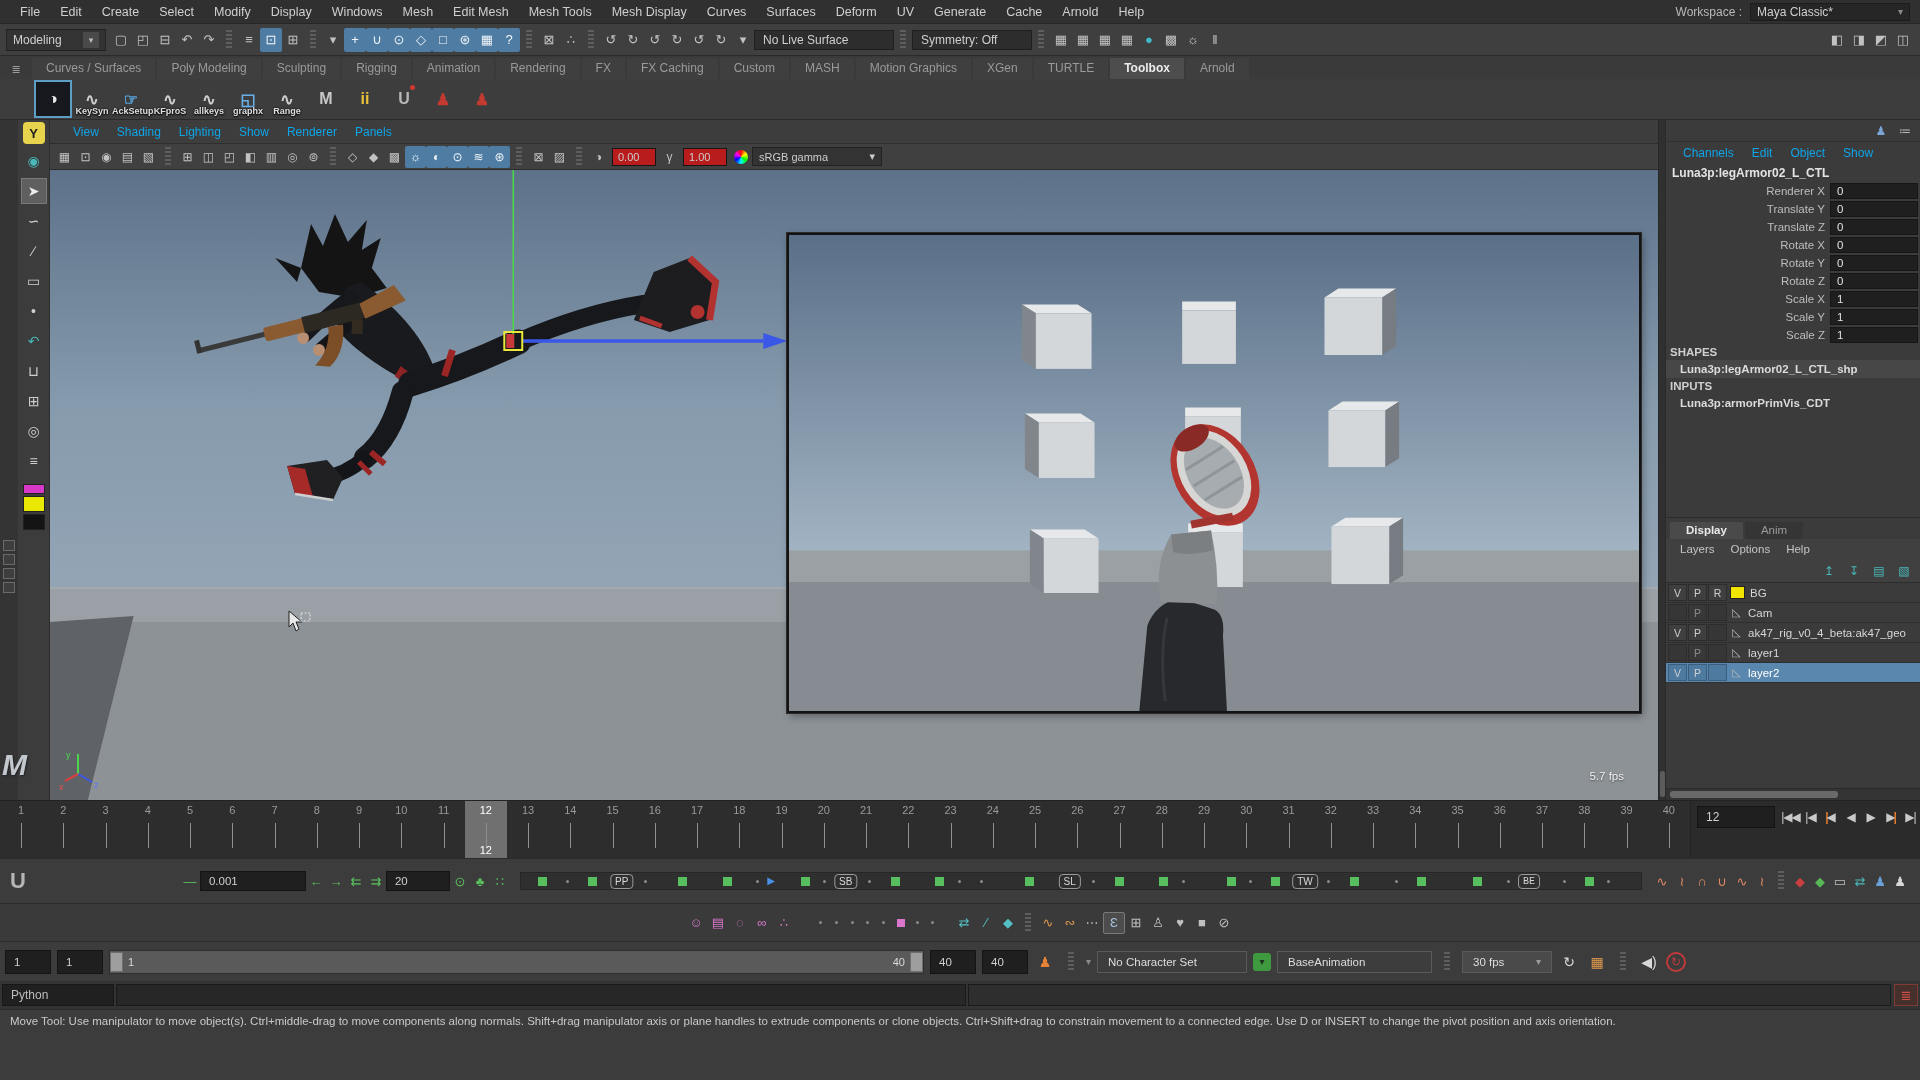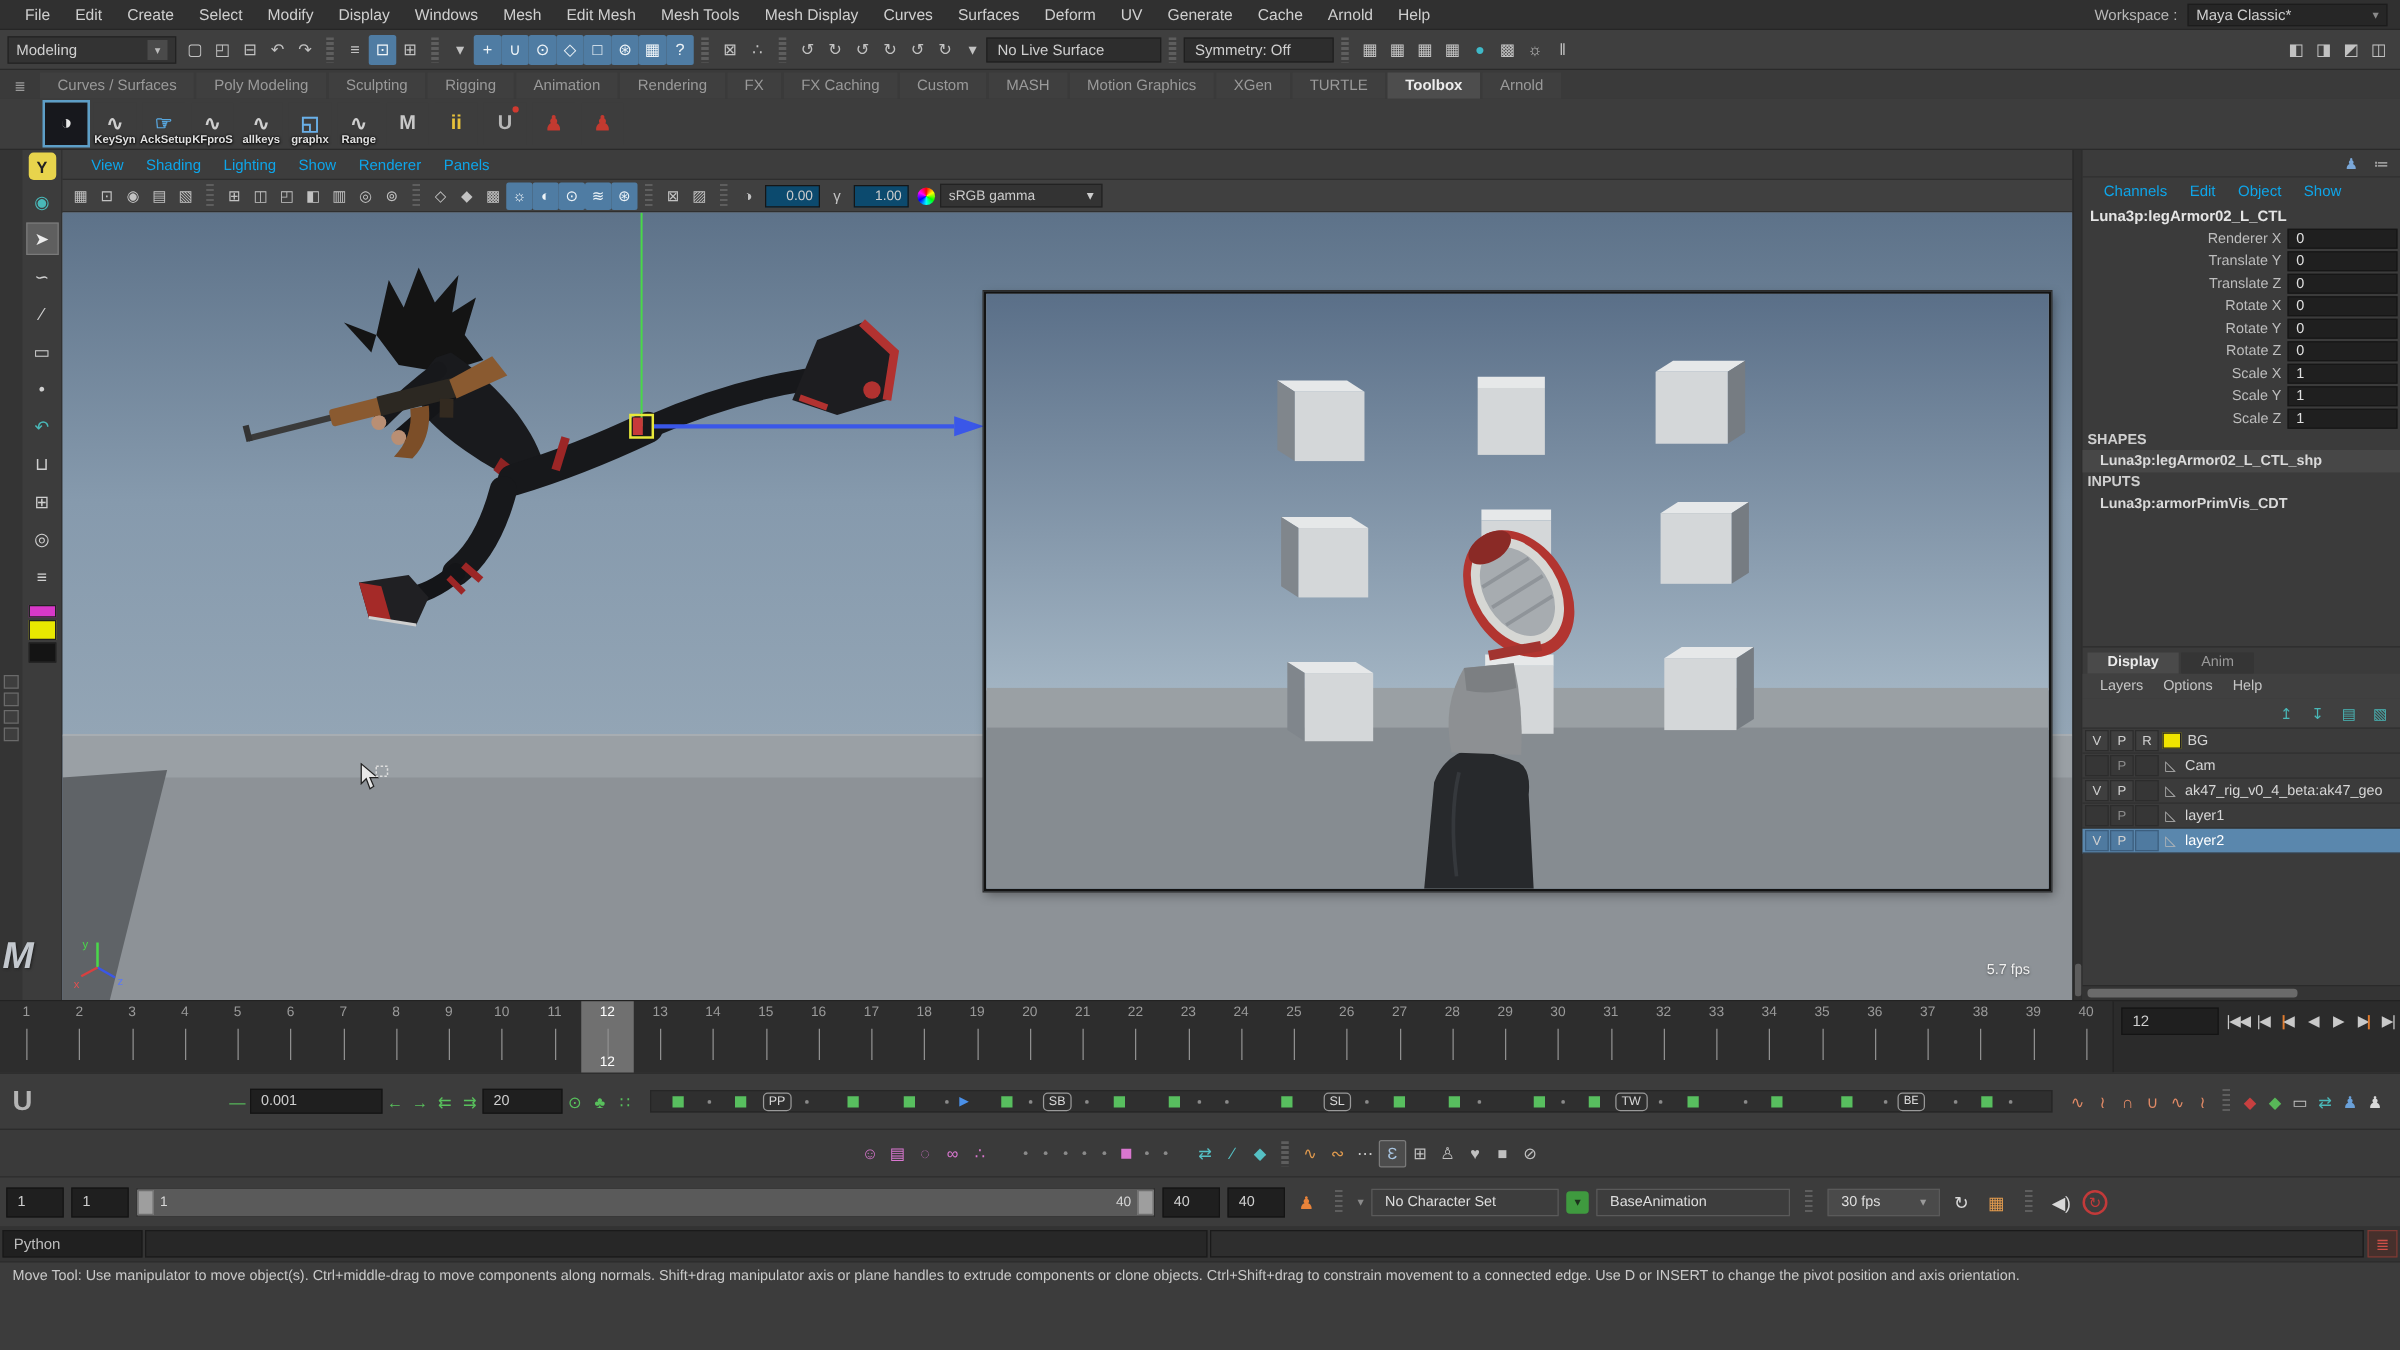--- a/index.html
+++ b/index.html
@@ -10,21 +10,21 @@
   
   .menubar{height:24px;background:#303030;display:flex;align-items:center;padding:0 10px;flex:none;border-bottom:1px solid #262626}
   .menubar .mi{padding:0 10px;font-size:12.5px;color:#cfcfcf;cursor:default}
   .workspace{margin-left:auto;display:flex;align-items:center;gap:8px}
   .ws-label{color:#b8b8b8}
   .ws-select{width:160px;height:18px;background:#262626;border:1px solid #1c1c1c;display:flex;align-items:center;padding:0 6px;color:#cfcfcf;justify-content:space-between}
   .ws-select .arr{color:#8a8a8a;font-size:10px}
 
   
   .statusline{height:32px;background:#3f3f3f;display:flex;align-items:center;padding:0 6px;flex:none;border-bottom:1px solid #2a2a2a}
-  .mode-select{width:135px;height:22px;background:#333;border:1px solid #222;display:flex;align-items:center;justify-content:space-between;padding:0 6px;color:#d0d0d0;margin-right:4px}
+  .mode-select{width:100px;height:22px;background:#333;border:1px solid #222;display:flex;align-items:center;justify-content:space-between;padding:0 6px;color:#d0d0d0;margin-right:4px}
   .mode-select .arr{background:#4a4a4a;width:16px;height:16px;display:flex;align-items:center;justify-content:center;font-size:9px;color:#bbb}
   .grip{width:6px;height:20px;background:repeating-linear-gradient(to bottom,#5e5e5e 0 2px,transparent 2px 4px);margin:0 6px;flex:none}
   .ico{width:22px;height:24px;display:flex;align-items:center;justify-content:center;font-size:13px;color:#c2c2c2;flex:none;cursor:default}
   .ico.on{background:#4f7ca3;color:#eef4f8;border-radius:2px}
   .iconrow{display:flex;align-items:center}
   .field{background:#1f1f1f;border:1px solid #141414;height:20px;display:flex;align-items:center;padding:0 8px;color:#cfcfcf}
   .live-field{width:140px;justify-content:flex-start;background:#2d2d2d;border-color:#1f1f1f}
   .sym-field{width:120px;background:#2d2d2d;border-color:#1f1f1f}
   .sidebar-toggles{margin-left:auto;display:flex}
 
@@ -51,21 +51,21 @@
   .tool.active{background:#5f5f5f;border:1px solid #7a7a7a}
   .swatches{margin-top:6px;display:flex;flex-direction:column;gap:2px;align-items:center}
   .sw-m{width:22px;height:10px}
   .sw-b{width:22px;height:16px}
 
   .center{flex:1;display:flex;flex-direction:column;min-width:0}
   .panelmenus{height:24px;background:#3d3d3d;display:flex;align-items:center;padding-left:14px;border-bottom:1px solid #2e2e2e}
   .panelmenus .mi{padding:0 9px;font-size:12px;color:#0ea5e9}
   .vptoolbar{height:26px;background:#404040;display:flex;align-items:center;padding:0 4px;border-bottom:1px solid #2a2a2a;overflow:hidden}
   .vptoolbar .ico{width:21px;height:22px;font-size:12px}
-  .vp-field{width:44px;height:18px;margin:0 3px;background:#0c4a6e;border:1px solid #161616;display:flex;align-items:center;padding:0 16px;color:#ccc;font-size:11px}
+  .vp-field{width:44px;height:18px;margin:0 3px;background:#b91c1c;border:1px solid #161616;display:flex;align-items:center;padding:0 5px;color:#ccc;font-size:11px}
   .colorwheel{width:14px;height:14px;border-radius:50%;background:conic-gradient(#f00,#ff0,#0f0,#0ff,#00f,#f0f,#f00);margin:0 4px;flex:none}
   .vt-select{width:130px;height:19px;background:#333;border:1px solid #222;display:flex;align-items:center;justify-content:space-between;padding:0 6px;color:#ccc;font-size:11px}
 
   .viewport{flex:1;position:relative;overflow:hidden;background:#7d92a6}
   .scene{position:absolute;left:0;top:0;width:100%;height:100%}
   .pip{position:absolute;left:737px;top:63px;width:854px;height:480px;border:2px solid #131313;box-shadow:0 0 0 1px #2b2b2b,2px 3px 8px rgba(0,0,0,.35);background:#8b9aa9}
   .pip svg{display:block;width:100%;height:100%}
   .fps{position:absolute;right:34px;top:600px;color:#f0f0f0;font-size:11.5px;text-shadow:0 1px 2px rgba(0,0,0,.5)}
   .gizmo{position:absolute;left:8px;top:576px}
   .cursor{position:absolute;left:237px;top:440px}

